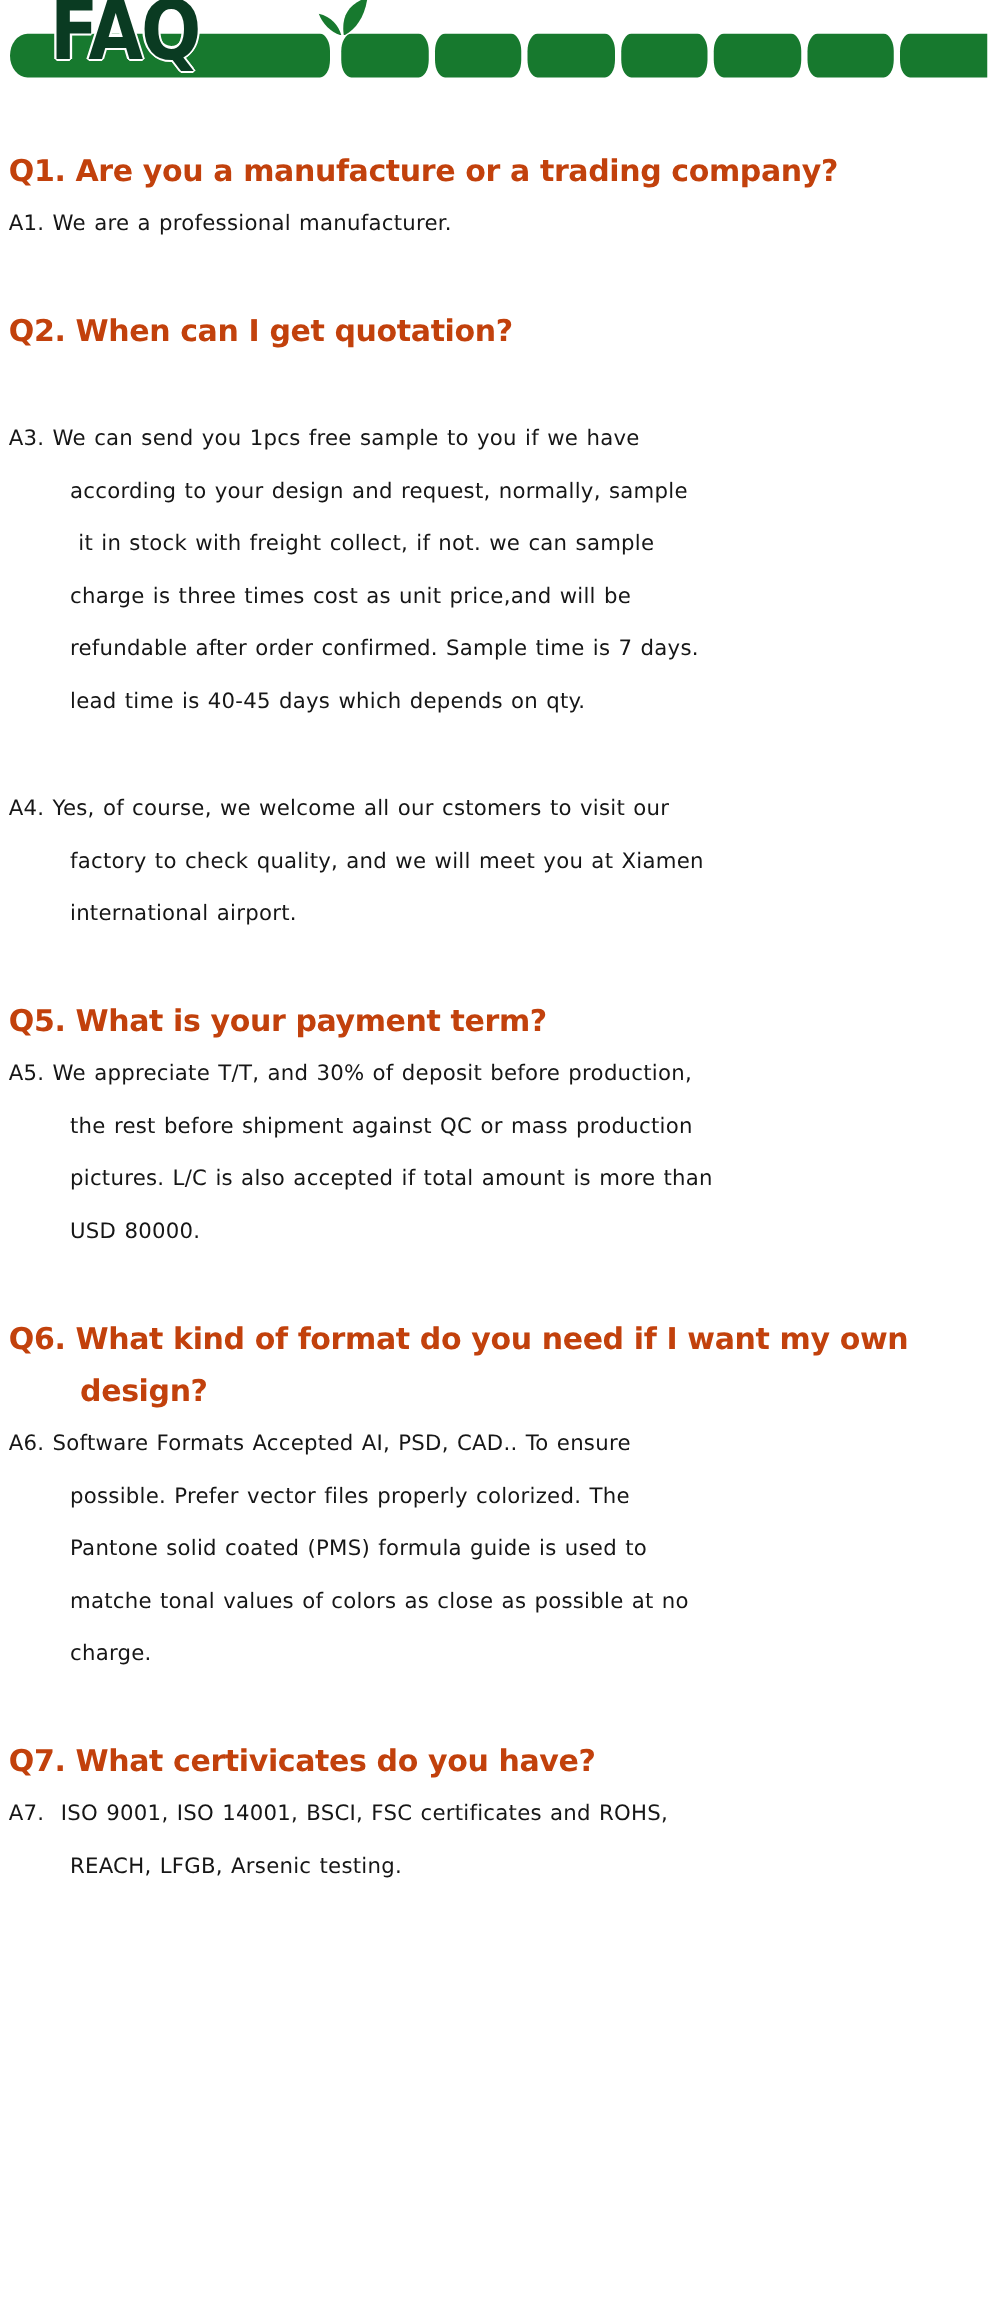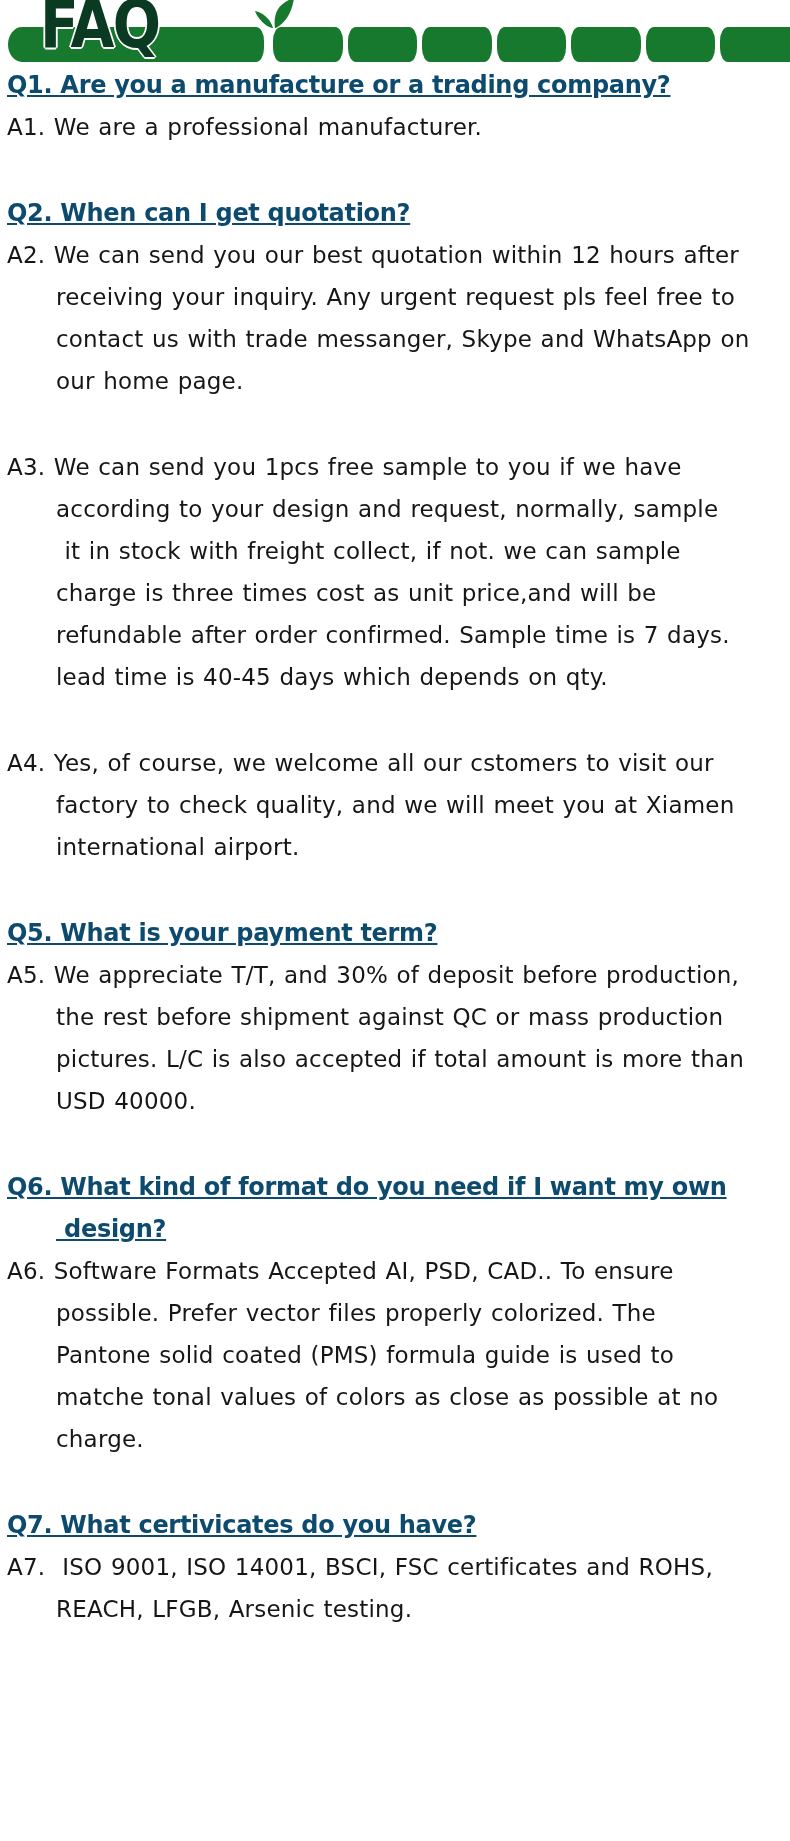--- a/index.html
+++ b/index.html
@@ -9,20 +9,21 @@
     overflow: hidden;
     background: #ffffff;
     font-family: "DejaVu Sans", "Liberation Sans", sans-serif;
     color: #111111;
   }
 
   
   .header {
     position: relative;
     height: 64px;
+    margin-bottom: 52px;
   }
   .banner {
     position: absolute;
     left: 8px;
     top: 27px;
     width: 782px;
     height: 35px;
     display: flex;
   }
   .seg {
@@ -68,27 +69,26 @@
       1px -1px 0 #ffffff, -1px 1px 0 #ffffff;
   }
 
   
   main { display: block; margin-left: 7px; }
   .qa { margin: 0 0 44px 0; }
   .qline {
     font-size: 24px;
     font-weight: bold;
     line-height: 42px;
-    color: #0c4a6e;
+    color: #c2410c;
     letter-spacing: -0.3px;
     white-space: pre;
-    text-decoration: underline;
   }
   .aline {
-    font-size: 23px;
+    font-size: 17px;
     line-height: 42px;
     color: #161616;
     letter-spacing: 0.2px;
     word-spacing: 1px;
     white-space: pre;
   }
   .qline + .qline,
   .aline + .aline { padding-left: 49px; }
 </style>
 </head>
@@ -120,26 +120,20 @@
     </div>
     <div class="a">
       <div class="aline">A1. We are a professional manufacturer.</div>
     </div>
   </section>
 
   <section class="qa">
     <div class="q">
       <div class="qline">Q2. When can I get quotation?</div>
     </div>
-    <div class="a">
-      <div class="aline">A2. We can send you our best quotation within 12 hours after</div>
-      <div class="aline">receiving your inquiry. Any urgent request pls feel free to</div>
-      <div class="aline">contact us with trade messanger, Skype and WhatsApp on</div>
-      <div class="aline">our home page.</div>
-    </div>
   </section>
 
   <section class="qa">
     <div class="a">
       <div class="aline">A3. We can send you 1pcs free sample to you if we have</div>
       <div class="aline">according to your design and request, normally, sample</div>
       <div class="aline"> it in stock with freight collect, if not. we can sample</div>
       <div class="aline">charge is three times cost as unit price,and will be</div>
       <div class="aline">refundable after order confirmed. Sample time is 7 days.</div>
       <div class="aline">lead time is 40-45 days which depends on qty.</div>
@@ -155,21 +149,21 @@
   </section>
 
   <section class="qa">
     <div class="q">
       <div class="qline">Q5. What is your payment term?</div>
     </div>
     <div class="a">
       <div class="aline">A5. We appreciate T/T, and 30% of deposit before production,</div>
       <div class="aline">the rest before shipment against QC or mass production</div>
       <div class="aline">pictures. L/C is also accepted if total amount is more than</div>
-      <div class="aline">USD 40000.</div>
+      <div class="aline">USD 80000.</div>
     </div>
   </section>
 
   <section class="qa">
     <div class="q">
       <div class="qline">Q6. What kind of format do you need if I want my own</div>
       <div class="qline"> design?</div>
     </div>
     <div class="a">
       <div class="aline">A6. Software Formats Accepted AI, PSD, CAD.. To ensure</div>

